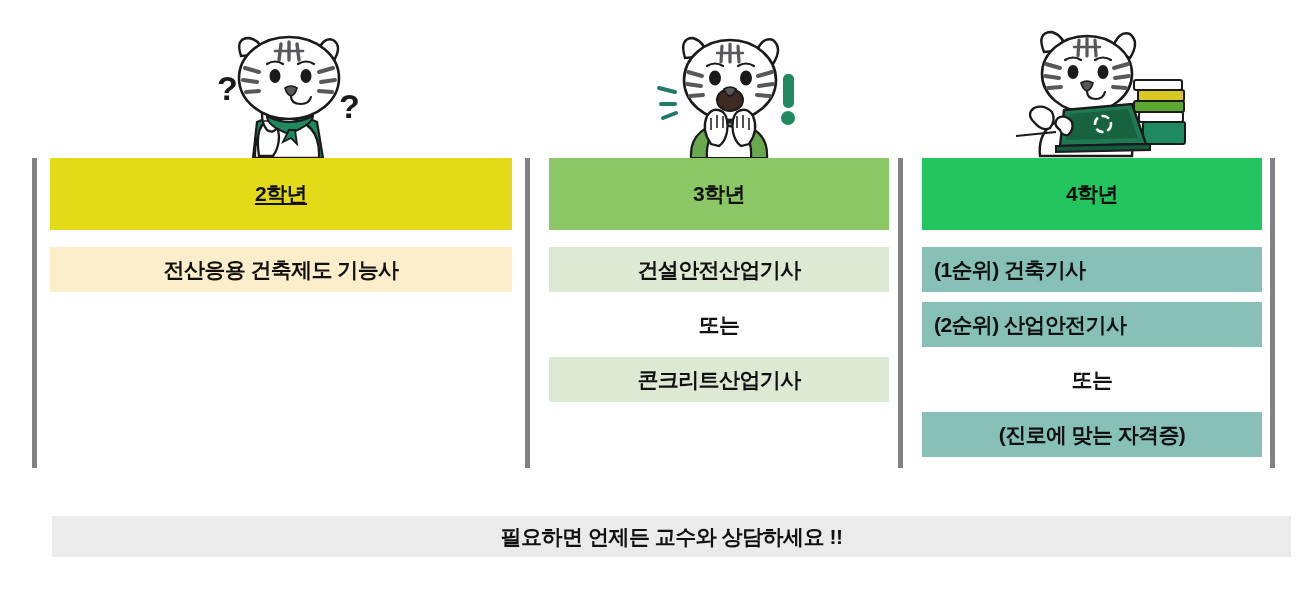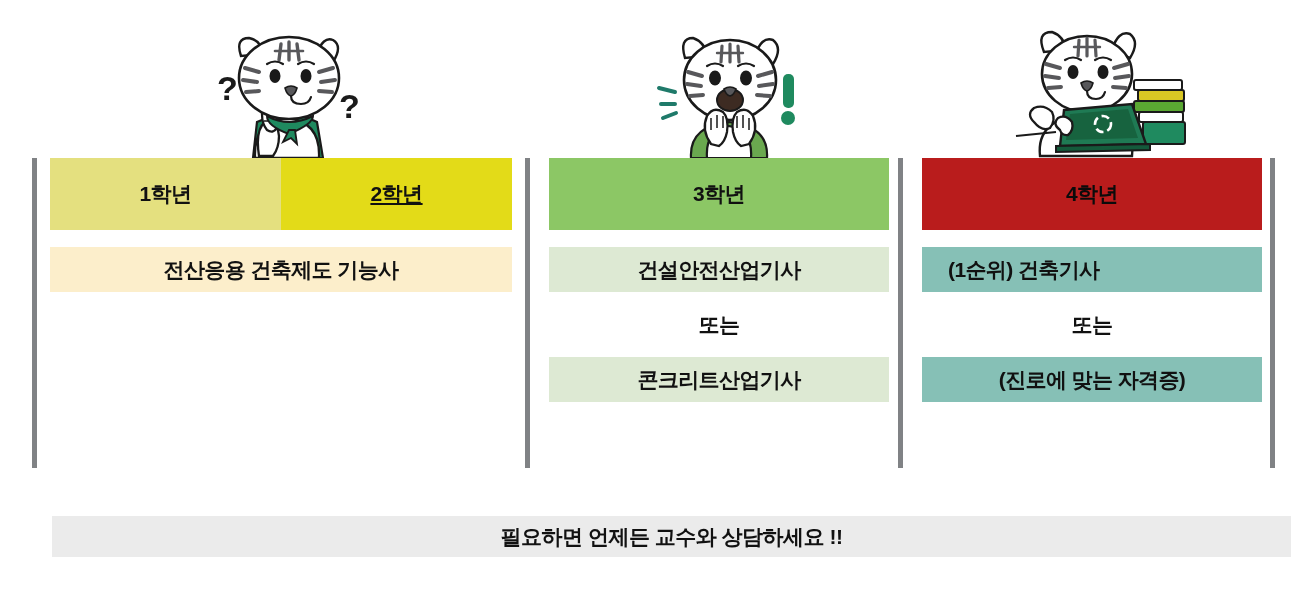--- a/index.html
+++ b/index.html
@@ -83,21 +83,21 @@
     font-size: 21px;
     letter-spacing: -0.6px;
     color: #111111;
     box-sizing: border-box;
   }
   .cert-pill.plain {
     background: transparent;
   }
   .cert-pill.left-pad {
     justify-content: flex-start;
-    padding-left: 26px;
+    padding-left: 12px;
   }
 
   
   .footer-banner {
     position: absolute;
     left: 52px;
     top: 516px;
     width: 1239px;
     height: 41px;
     background: #ebebeb;
@@ -249,23 +249,20 @@
 
 <div class="columns">
 
   <div class="divider" style="left:32px;"></div>
   <div class="divider" style="left:525px;"></div>
   <div class="divider" style="left:898px;"></div>
   <div class="divider" style="left:1270px;"></div>
 
   <div class="col" style="left:50px; width:462px;">
     <div class="grade-header-row">
-      <div class="grade-header" style="background:#e4e07f;">
-        <span>1학년</span>
-      </div>
       <div class="grade-header" style="background:#e3db18;text-decoration:underline;">
         <span>2학년</span>
       </div>
     </div>
     <div class="cert-stack">
       <div class="cert-pill" style="background:#fceecb;">
         <span>전산응용 건축제도 기능사</span>
       </div>
     </div>
   </div>
@@ -284,28 +281,31 @@
         <span>또는</span>
       </div>
       <div class="cert-pill" style="background:#dde9d3;align-items:center;">
         <span>콘크리트산업기사</span>
       </div>
     </div>
   </div>
 
   <div class="col" style="left:922px; width:340px;">
     <div class="grade-header-row">
-      <div class="grade-header on-teal" style="background:#b91c1c;">
+      <div class="grade-header on-teal" style="background:#22c55e;">
         <span>4학년</span>
       </div>
     </div>
     <div class="cert-stack">
       <div class="cert-pill left-pad" style="background:#86c0b6;">
         <span>(1순위) 건축기사</span>
       </div>
+      <div class="cert-pill left-pad" style="background:#86c0b6;">
+        <span>(2순위) 산업안전기사</span>
+      </div>
       <div class="cert-pill plain">
         <span>또는</span>
       </div>
       <div class="cert-pill" style="background:#86c0b6;">
         <span>(진로에 맞는 자격증)</span>
       </div>
     </div>
   </div>
 </div>
 

